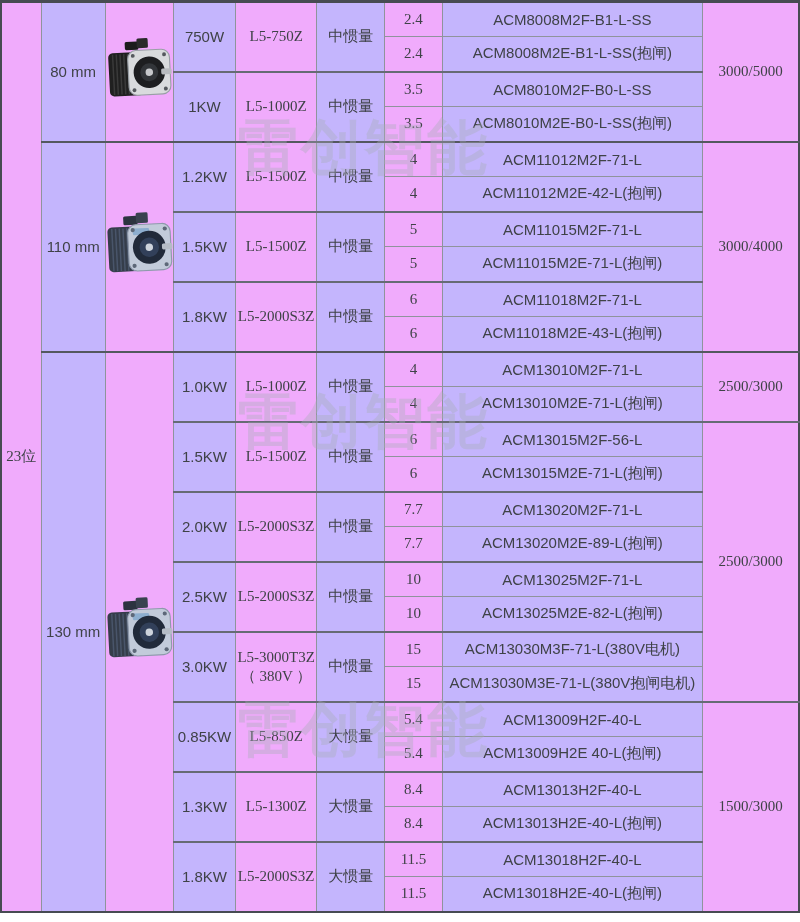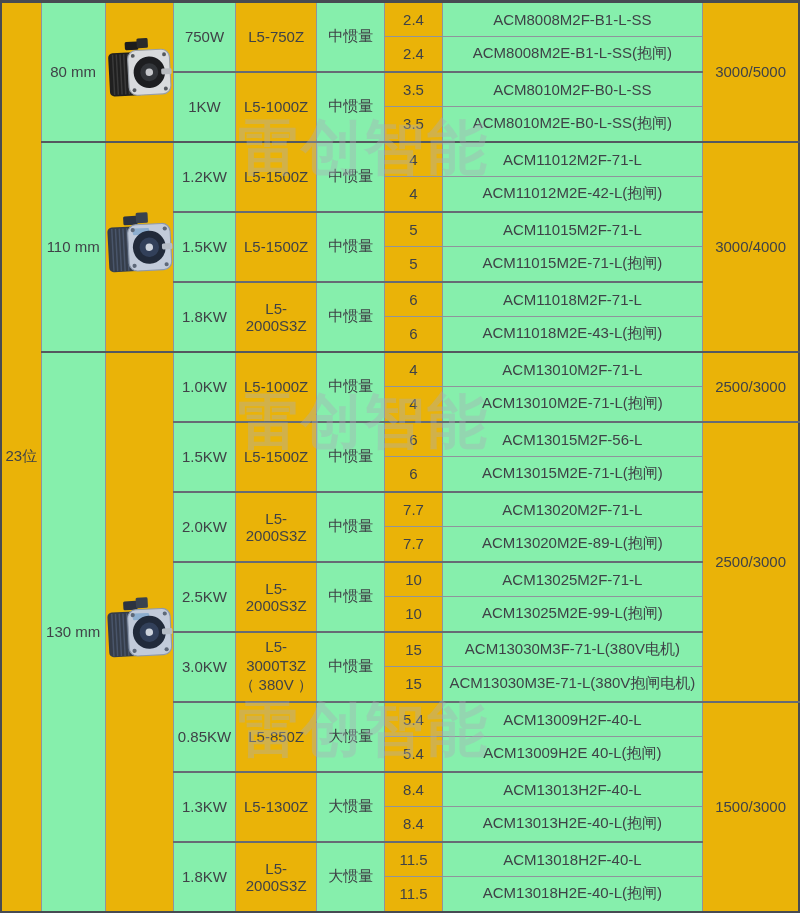--- a/index.html
+++ b/index.html
@@ -21,22 +21,22 @@
     border:1px solid #8f949c;
     text-align:center;
     vertical-align:middle;
     color:#3f4247;
     font-size:15px;
     padding:0;
     overflow:hidden;
   }
   tr.row{height:35px;}
   
-  .blue{background:#eab308;}
-  .gray{background:#86efac;}
+  .blue{background:#f0abfc;font-family:Liberation Serif, serif;}
+  .gray{background:#c4b5fd;}
   
   td.acm{text-align:left;padding-left:38px;font-size:15px;}
   
   tr.gt > td{border-top:2px solid #666b74;}
   
   tr.st > td{border-top:2px solid #54585f;}
   td.model-cell .l2{display:block;line-height:1.25;}
   td.model-cell .l1{display:block;line-height:1.25;}
   .motor-wrap{display:flex;align-items:center;justify-content:center;}
   .motor-wrap svg{display:block;}
@@ -241,21 +241,21 @@
   </tr>
   <tr class="row gt">
     <td class="gray" rowspan="2">2.5KW</td>
     <td class="blue" rowspan="2">L5-2000S3Z</td>
     <td class="gray" rowspan="2">中惯量</td>
     <td class="blue">10</td>
     <td class="gray acm">ACM13025M2F-71-L</td>
   </tr>
   <tr class="row">
     <td class="blue">10</td>
-    <td class="gray acm">ACM13025M2E-99-L(抱闸)</td>
+    <td class="gray acm">ACM13025M2E-82-L(抱闸)</td>
   </tr>
   <tr class="row gt">
     <td class="gray" rowspan="2">3.0KW</td>
     <td class="blue model-cell" rowspan="2">
       <span class="l1">L5-3000T3Z</span>
       <span class="l2">（ 380V ）</span>
     </td>
     <td class="gray" rowspan="2">中惯量</td>
     <td class="blue">15</td>
     <td class="gray acm">ACM13030M3F-71-L(380V电机)</td>

